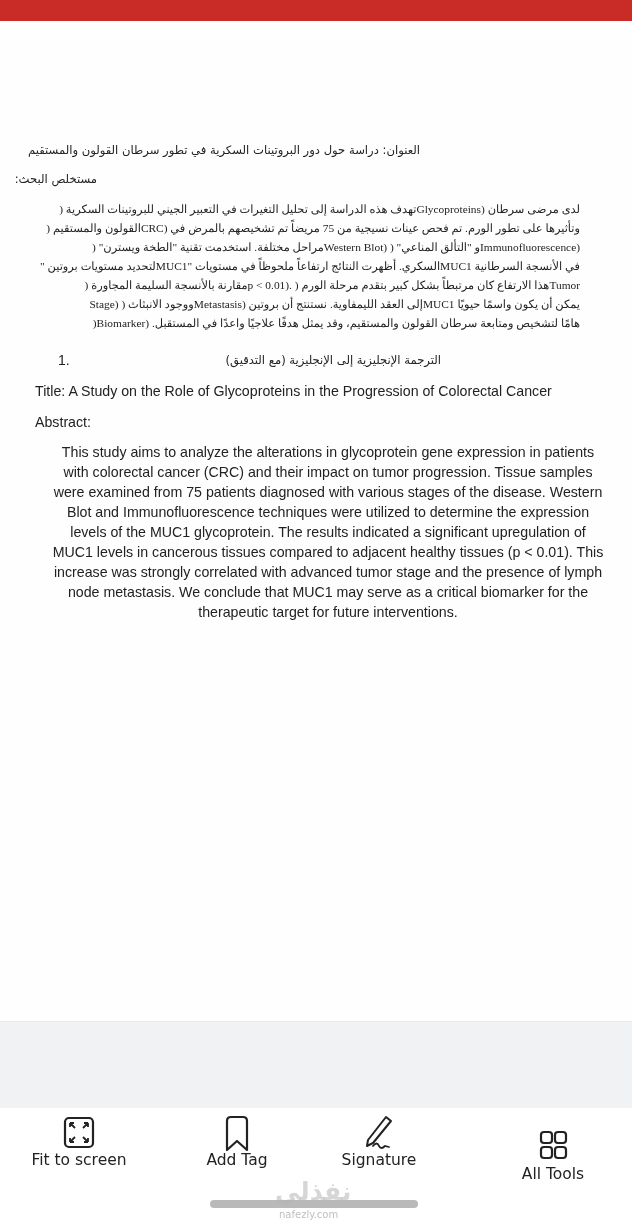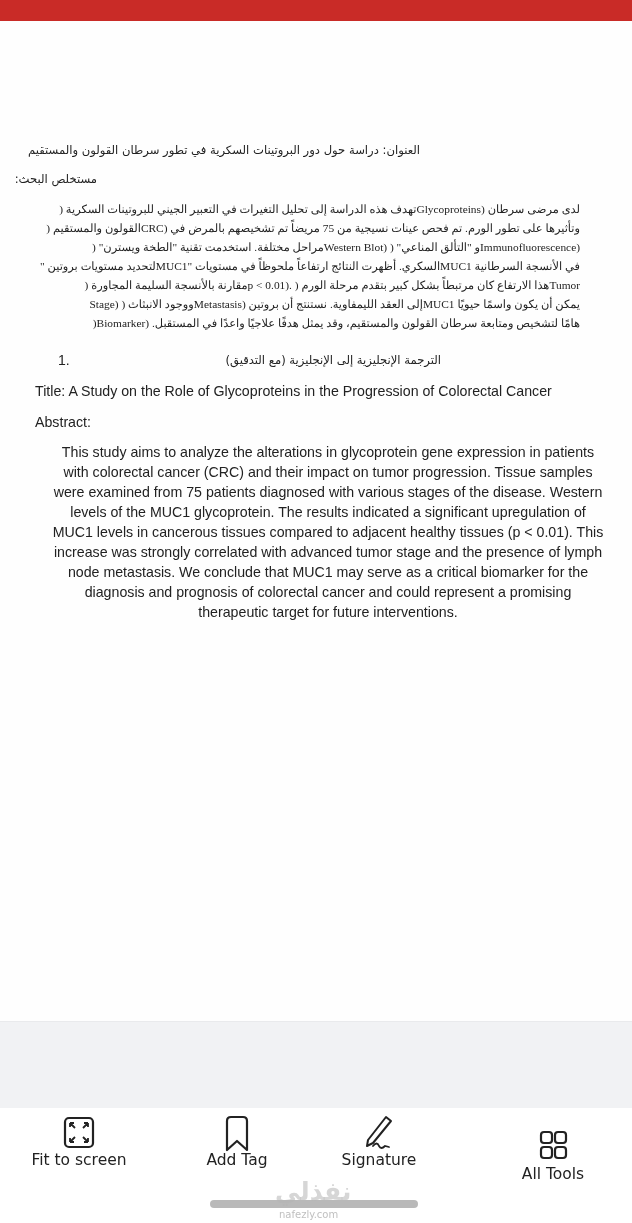--- a/index.html
+++ b/index.html
@@ -59,25 +59,25 @@
 <div class="num">1.</div>
 <div class="ar ar-heading">الترجمة الإنجليزية إلى الإنجليزية (مع التدقيق)</div>
 
 <div class="en-title">Title: A Study on the Role of Glycoproteins in the Progression of Colorectal Cancer</div>
 <div class="en-abs-label">Abstract:</div>
 
 <div class="en-body">
   <div>This study aims to analyze the alterations in glycoprotein gene expression in patients</div>
   <div>with colorectal cancer (CRC) and their impact on tumor progression. Tissue samples</div>
   <div>were examined from 75 patients diagnosed with various stages of the disease. Western</div>
+  <div>Blot and Immunofluorescence techniques were utilized to determine the expression</div>
   <div>levels of the MUC1 glycoprotein. The results indicated a significant upregulation of</div>
   <div>MUC1 levels in cancerous tissues compared to adjacent healthy tissues (p &lt; 0.01). This</div>
   <div>increase was strongly correlated with advanced tumor stage and the presence of lymph</div>
   <div>node metastasis. We conclude that MUC1 may serve as a critical biomarker for the</div>
-  <div>diagnosis and prognosis of colorectal cancer and could represent a promising</div>
   <div>therapeutic target for future interventions.</div>
 </div>
 
 <div class="grey-band"></div>
 
 <div class="toolbar">
   <div class="tool t1">
     <svg class="icon" viewBox="0 0 40 40">
       <rect x="6" y="5" width="28" height="29" rx="4" fill="none" stroke="#222" stroke-width="2.2"></rect>
       <path d="M11 10 L16 15 M11 10 L15 10 M11 10 L11 14" stroke="#222" stroke-width="1.8" fill="none"></path>

